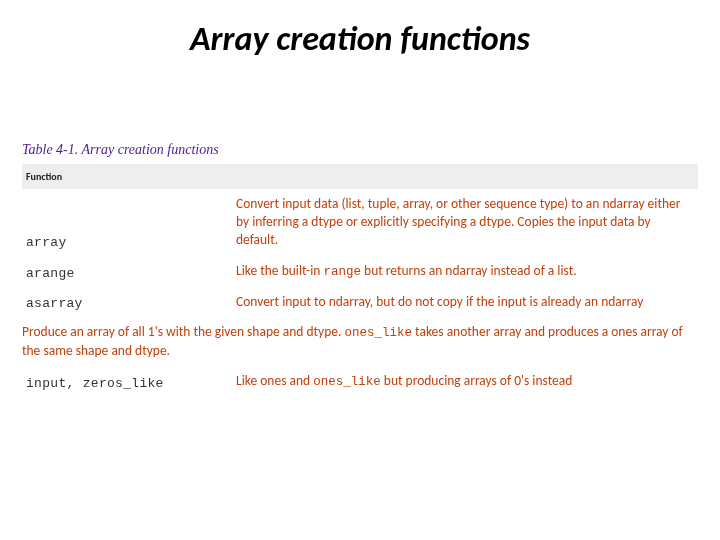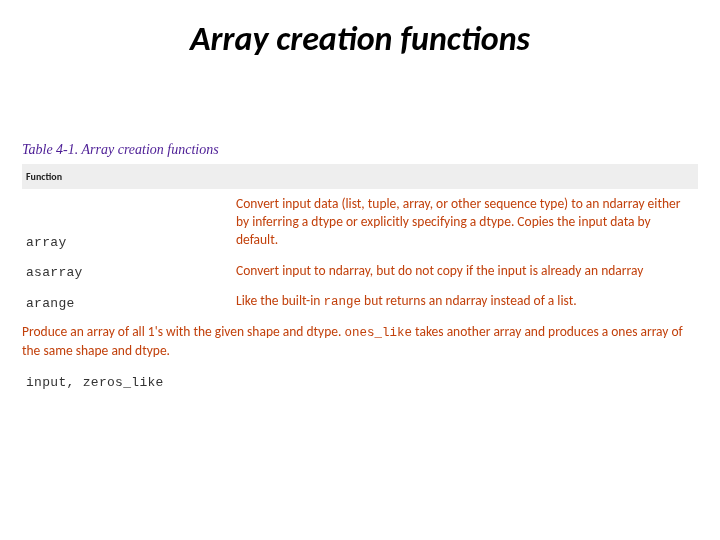--- a/index.html
+++ b/index.html
@@ -29,35 +29,38 @@
     <div class="hdr">
       <div class="c1">Function</div>
     </div>
 
     <div class="row">
       <div class="c1"><span class="fn">array</span></div>
       <div class="c2 desc">Convert input data (list, tuple, array, or other sequence type) to an ndarray either by inferring a dtype or explicitly specifying a dtype. Copies the input data by default.</div>
     </div>
 
     <div class="row">
-      <div class="c1"><span class="fn">asarray</span></div>
-      <div class="c2 desc">Convert input to ndarray, but do not copy if the input is already an ndarray</div>
-    </div>
-
-    <div class="row">
       <div class="c1"><span class="fn">arange</span></div>
       <div class="c2 desc">
         <span>Like the built-in </span><span class="mono">range</span><span> but returns an ndarray instead of a list.</span>
       </div>
+    </div>
+
+    <div class="row">
+      <div class="c1"><span class="fn">asarray</span></div>
+      <div class="c2 desc">Convert input to ndarray, but do not copy if the input is already an ndarray</div>
     </div>
 
     <div class="row">
       <div class="c2 desc">
         <span>Produce an array of all 1's with the given shape and dtype. </span><span class="mono">ones_like</span><span> takes another array and produces a ones array of the same shape and dtype.</span>
       </div>
     </div>
 
     <div class="row">
       <div class="c1"><span class="fn">input, zeros_like</span></div>
+      <div class="c2 desc">
+        <span>Like ones and </span><span class="mono">ones_like</span><span> but producing arrays of 0's instead</span>
+      </div>
     </div>
 
   </div>
 </div>
 
 </body></html>

